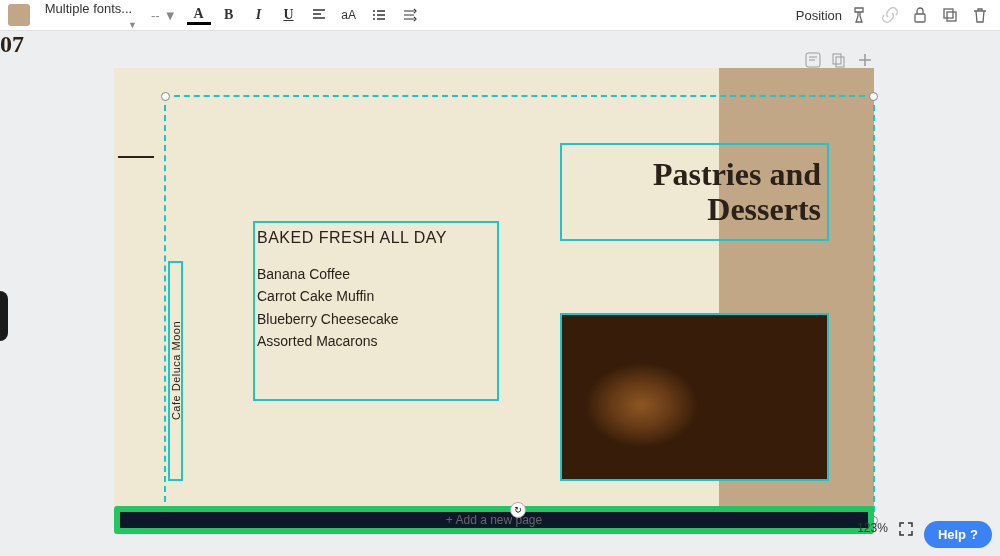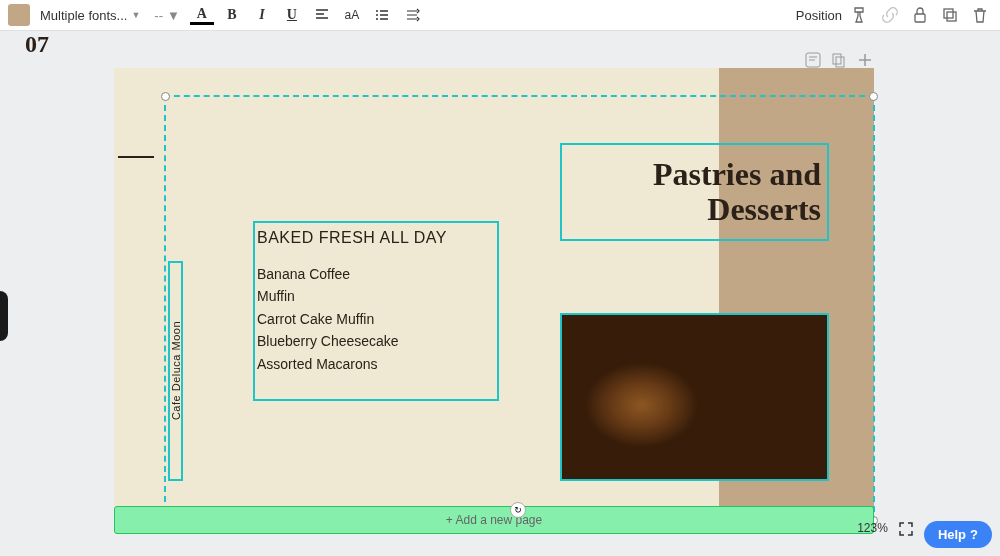--- a/index.html
+++ b/index.html
@@ -3,21 +3,21 @@
 <meta charset="utf-8">
 <style>
 * { box-sizing: border-box; margin: 0; padding: 0; }
 body { font-family: -apple-system, BlinkMacSystemFont, "Segoe UI", sans-serif; background: #edeef0; overflow: hidden; width: 1000px; height: 556px; }
 
 
 .toolbar { height: 31px; background: #fff; border-bottom: 1px solid #e0e0e0; display: flex; align-items: center; padding: 0 8px; font-size: 13px; color: #333; }
 .tb-left { display: flex; align-items: center; gap: 6px; }
 .tb-right { margin-left: auto; display: flex; align-items: center; gap: 6px; }
 .color-swatch { width: 22px; height: 22px; background: #c2a787; border-radius: 3px; }
-.font-dd { display: flex; align-items: center; gap: 4px; padding: 0 4px; cursor: pointer; min-width: 105px; }
+.font-dd { display: flex; align-items: center; gap: 4px; padding: 0 4px; cursor: pointer; min-width: 105px; flex-direction: column; }
 .font-dd .chev { font-size: 9px; color: #888; margin-left: auto; }
 .size-dd { display: flex; align-items: center; gap: 4px; color: #888; padding: 0 4px; cursor: pointer; }
 .tb-btn { width: 24px; height: 24px; display: flex; align-items: center; justify-content: center; cursor: pointer; color: #333; }
 .tb-btn svg { width: 16px; height: 16px; }
 .tb-btn.txt { font-family: Georgia, serif; font-weight: bold; font-size: 14px; }
 .tb-btn.italic { font-style: italic; }
 .tb-btn.under { text-decoration: underline; }
 .pos-label { font-size: 13px; color: #333; cursor: pointer; }
 .tb-right svg { width: 18px; height: 18px; }
 
@@ -32,21 +32,21 @@
 
 
 .sel-outer { position: absolute; left: 164px; top: 64px; width: 711px; height: 427px; border: 2px dashed #1fc4c9; pointer-events: none; }
 .handle { position: absolute; width: 9px; height: 9px; background: #fff; border: 1px solid #888; border-radius: 50%; }
 .h-tl { left: -5px; top: -5px; } .h-tr { right: -5px; top: -5px; }
 .h-bl { left: -5px; bottom: -5px; } .h-br { right: -5px; bottom: -5px; }
 
 
 .box { position: absolute; border: 2px solid #1fc4c9; }
 .box07 { left: 166px; top: 113px; }
-.num07 { font-family: Georgia, serif; font-size: 24px; font-weight: bold; color: #2b2118; padding-left: 25px; }
+.num07 { font-family: Georgia, serif; font-size: 24px; font-weight: bold; color: #2b2118; }
 .ruleline { position: absolute; left: 118px; top: 125px; width: 36px; height: 2px; background: #2b2118; }
 
 .sidebox { left: 168px; top: 230px; width: 15px; height: 220px; display: flex; align-items: center; justify-content: center; }
 .sidetext { writing-mode: vertical-rl; transform: rotate(180deg); font-size: 11px; color: #2b2118; letter-spacing: 0.5px; }
 
 .menubox { left: 253px; top: 190px; width: 246px; height: 180px; padding: 6px 2px; }
 .menu-head { font-weight: 400; font-size: 16px; letter-spacing: 0.5px; color: #2b2118; margin-bottom: 16px; }
 .menu-item { font-size: 14px; color: #2b2118; line-height: 1.6; }
 
 .titlebox { left: 560px; top: 112px; width: 269px; height: 98px; display: flex; align-items: center; justify-content: flex-start; padding: 4px 6px; }
@@ -58,21 +58,21 @@
   radial-gradient(ellipse 90px 70px at 58% 62%, #a86a30 0%, #7a4a20 40%, #4a2e16 75%),
   radial-gradient(ellipse 70px 55px at 85% 45%, #c48a45 0%, #9a6530 40%, #6a3f1a 80%),
   linear-gradient(135deg, #2a1b0e 0%, #3a2614 30%, #4e331c 60%, #5e3e20 100%);
   filter: contrast(1.1);
 }
 
 
 .float-panel { position: absolute; left: 0; top: 260px; width: 8px; height: 50px; background: #1a1a1a; border-radius: 0 10px 10px 0; }
 
 
-.addpage { position: absolute; left: 114px; bottom: 22px; width: 760px; height: 28px; background: #86efac; border: 1px solid #22c55e; border-radius: 3px; display: flex; align-items: center; justify-content: center; font-size: 12px; color: #666; cursor: pointer; }
+.addpage { position: absolute; left: 114px; bottom: 22px; width: 760px; height: 28px; background: #0f172a; border: 6px solid #22c55e; border-radius: 3px; display: flex; align-items: center; justify-content: center; font-size: 12px; color: #666; cursor: pointer; }
 .refresh-badge { position: absolute; left: 510px; bottom: 38px; width: 16px; height: 16px; background: #fff; border: 1px solid #aaa; border-radius: 50%; display: flex; align-items: center; justify-content: center; font-size: 9px; }
 
 .bottom-right { position: absolute; right: 8px; bottom: 8px; display: flex; align-items: flex-start; gap: 10px; }
 .zoom { font-size: 12px; color: #333; }
 .expand-ic { width: 16px; height: 16px; color: #333; cursor: pointer; }
 .help-btn { background: #3b82f6; color: #fff; border-radius: 16px; padding: 6px 14px; font-size: 13px; font-weight: 600; cursor: pointer; display: flex; align-items: center; gap: 4px; }
 </style>
 </head>
 <body>
 
@@ -169,21 +169,20 @@
     <span class="num07">07</span>
   </div>
 
   <div class="box sidebox">
     <span class="sidetext">Cafe Deluca Moon</span>
   </div>
 
   <div class="box menubox">
     <div class="menu-head">BAKED FRESH ALL DAY</div>
     <div class="menu-item">Banana Coffee</div>
-    <div class="menu-item">Muffin</div>
     <div class="menu-item">Carrot Cake Muffin</div>
     <div class="menu-item">Blueberry Cheesecake</div>
     <div class="menu-item">Assorted Macarons</div>
   </div>
 
   <div class="box titlebox">
     <div class="title">Pastries and Desserts</div>
   </div>
 
   <div class="box imgbox">

